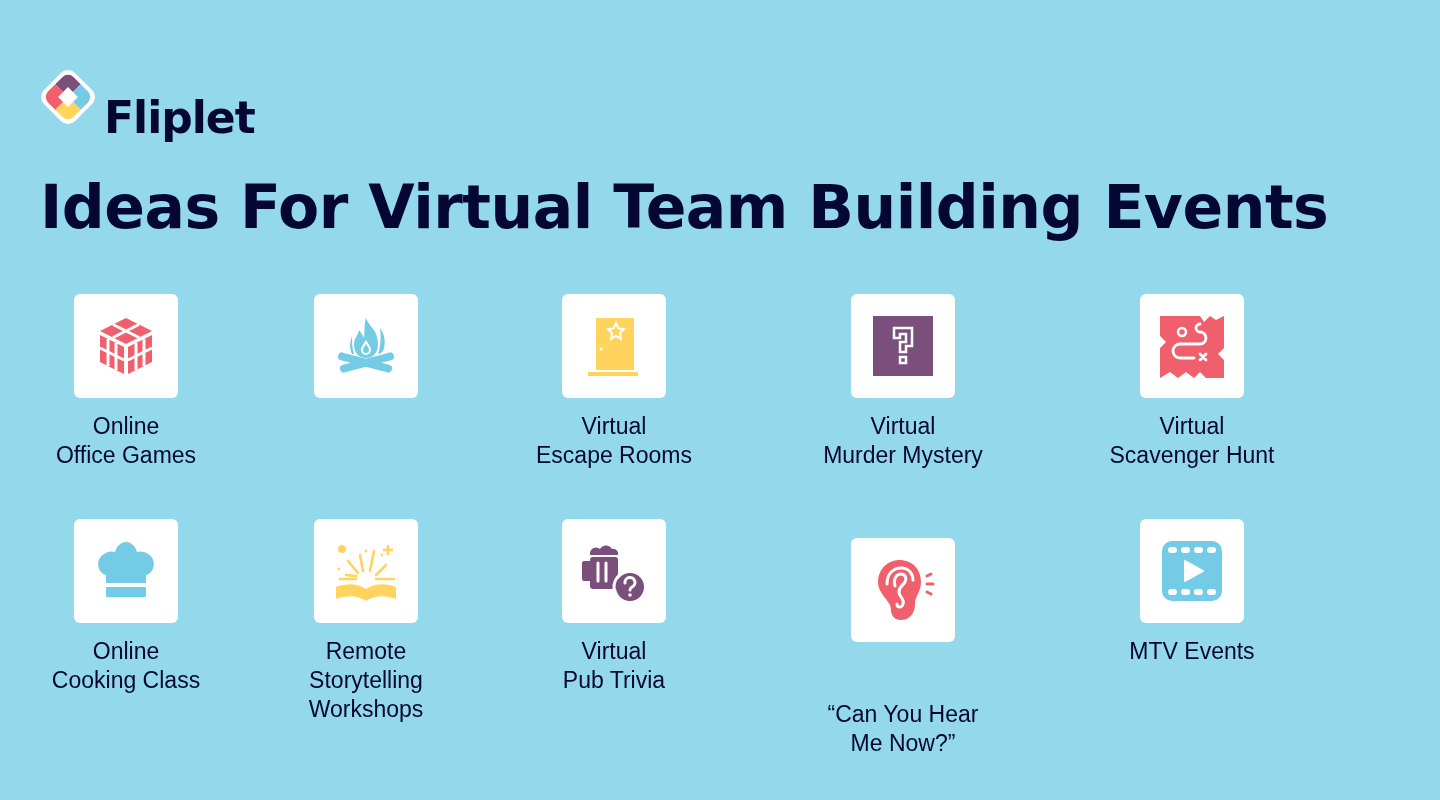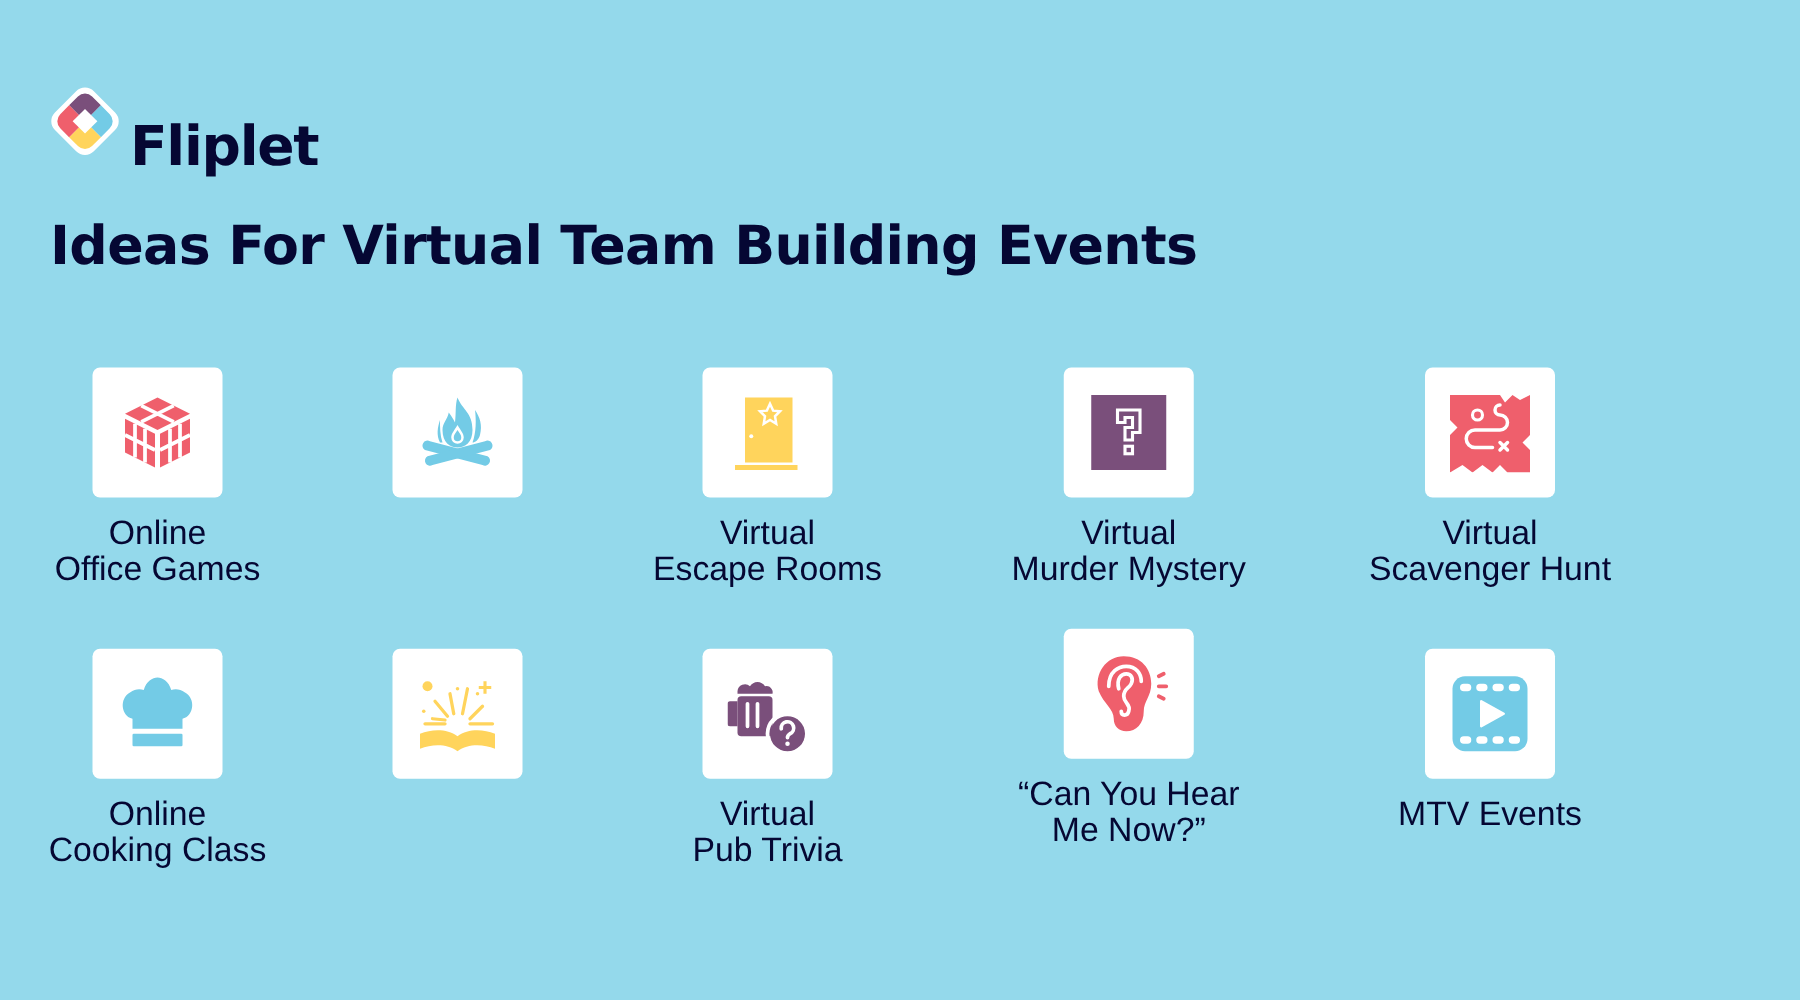--- a/index.html
+++ b/index.html
@@ -15,34 +15,34 @@
     display: flex; align-items: center; gap: 8px;
   }
   .logo-mark { width: 56px; height: 56px; }
   .logo-text {
     font-size: 44px; font-weight: 700; color: #050733; letter-spacing: -1px;
     font-family: "DejaVu Sans", sans-serif;
     margin-top: 42px;
   }
   .title {
     position: absolute; left: 40px; top: 172px;
-    font-size: 43px; font-weight: 700; color: #050733;
+    font-size: 60px; font-weight: 700; color: #050733;
     font-family: "DejaVu Sans", sans-serif; letter-spacing: -0.5px;
   }
   .item {
     position: absolute; width: 260px;
     display: flex; flex-direction: column; align-items: center;
   }
   .tile {
     width: 104px; height: 104px; background: #fff; border-radius: 6px;
     display: flex; align-items: center; justify-content: center;
   }
   .tile svg { width: 64px; height: 64px; }
   .label {
-    margin-top: 14px; text-align: center; font-size: 27px; line-height: 29px;
+    margin-top: 14px; text-align: center; font-size: 23px; line-height: 29px;
     color: #050733; white-space: pre-line;
   }
 </style>
 </head>
 <body>
 
 <div class="logo">
   <svg class="logo-mark" viewBox="0 0 56 56">
     <g transform="rotate(45 28 28)">
       <rect x="6" y="6" width="44" height="44" rx="10" fill="#fff"></rect>
@@ -157,20 +157,23 @@
         <path d="M14 22 L24 34"></path>
         <path d="M26 16 L29 32"></path>
         <path d="M40 12 L36 32"></path>
         <path d="M52 26 L42 36"></path>
         <path d="M6 40 L22 40"></path>
         <path d="M42 40 L60 40"></path>
         <path d="M12 36 L22 37"></path>
       </g>
     </svg>
   </div>
+  <div class="label">Remote
+Storytelling
+Workshops</div>
 </div>
 
 <div class="item" style="left:484px; top:519px;">
   <div class="tile">
     <svg viewBox="0 0 64 64">
       <g fill="#7a4f7b">
         <path d="M8 14 a6 6 0 0 1 10-4 a7 7 0 0 1 12 0 a5 5 0 0 1 6 6 H8 Z"></path>
         <rect x="8" y="18" width="28" height="32" rx="3"></rect>
         <path d="M2 22 H8 V42 H2 a2 2 0 0 1-2-2 V24 a2 2 0 0 1 2-2 Z"></path>
         <circle cx="48" cy="48" r="14"></circle>
@@ -178,21 +181,21 @@
       <path d="M16 24 V42 M24 24 V42" stroke="#fff" stroke-width="3" stroke-linecap="round"></path>
       <circle cx="48" cy="48" r="16" fill="none" stroke="#fff" stroke-width="3"></circle>
       <path d="M43 44 a5 5 0 1 1 7 4 c-1.5 1-2 1.5-2 3" fill="none" stroke="#fff" stroke-width="3" stroke-linecap="round"></path>
       <circle cx="48" cy="56" r="1.8" fill="#fff"></circle>
     </svg>
   </div>
   <div class="label">Virtual
 Pub Trivia</div>
 </div>
 
-<div class="item" style="left:773px; top:503px;">
+<div class="item" style="left:773px; top:538px;gap:44px;">
   <div class="tile">
     <svg viewBox="0 0 64 64">
       <path d="M28 2 C42 2 50 12 50 24 C50 34 44 38 44 46 C44 56 38 62 30 62 C24 62 20 58 20 52 C20 44 12 40 8 30 C4 16 14 2 28 2 Z" fill="#ef5f6c"></path>
       <path d="M16 26 C16 14 24 10 30 10 C38 10 42 16 42 22" fill="none" stroke="#fff" stroke-width="3" stroke-linecap="round"></path>
       <path d="M24 28 C22 20 26 16 30 16 C34 16 36 20 34 24 C32 28 28 28 28 34 C28 40 34 40 32 46 C31 50 26 50 26 46" fill="none" stroke="#fff" stroke-width="3" stroke-linecap="round"></path>
       <path d="M56 18 L60 16 M56 26 H62 M56 34 L60 36" stroke="#ef5f6c" stroke-width="3" stroke-linecap="round"></path>
     </svg>
   </div>
   <div class="label">“Can You Hear
 Me Now?”</div>

